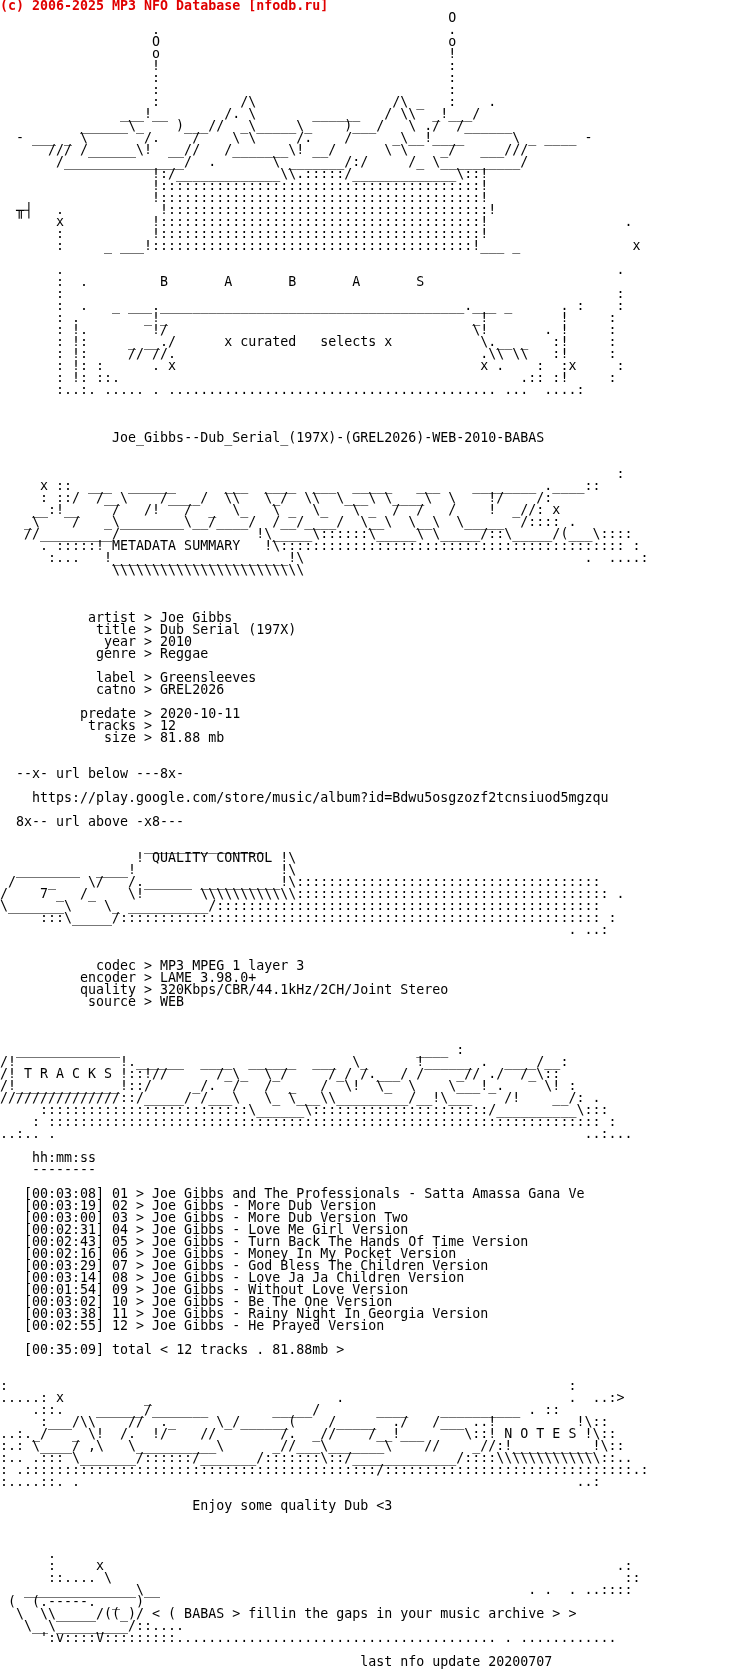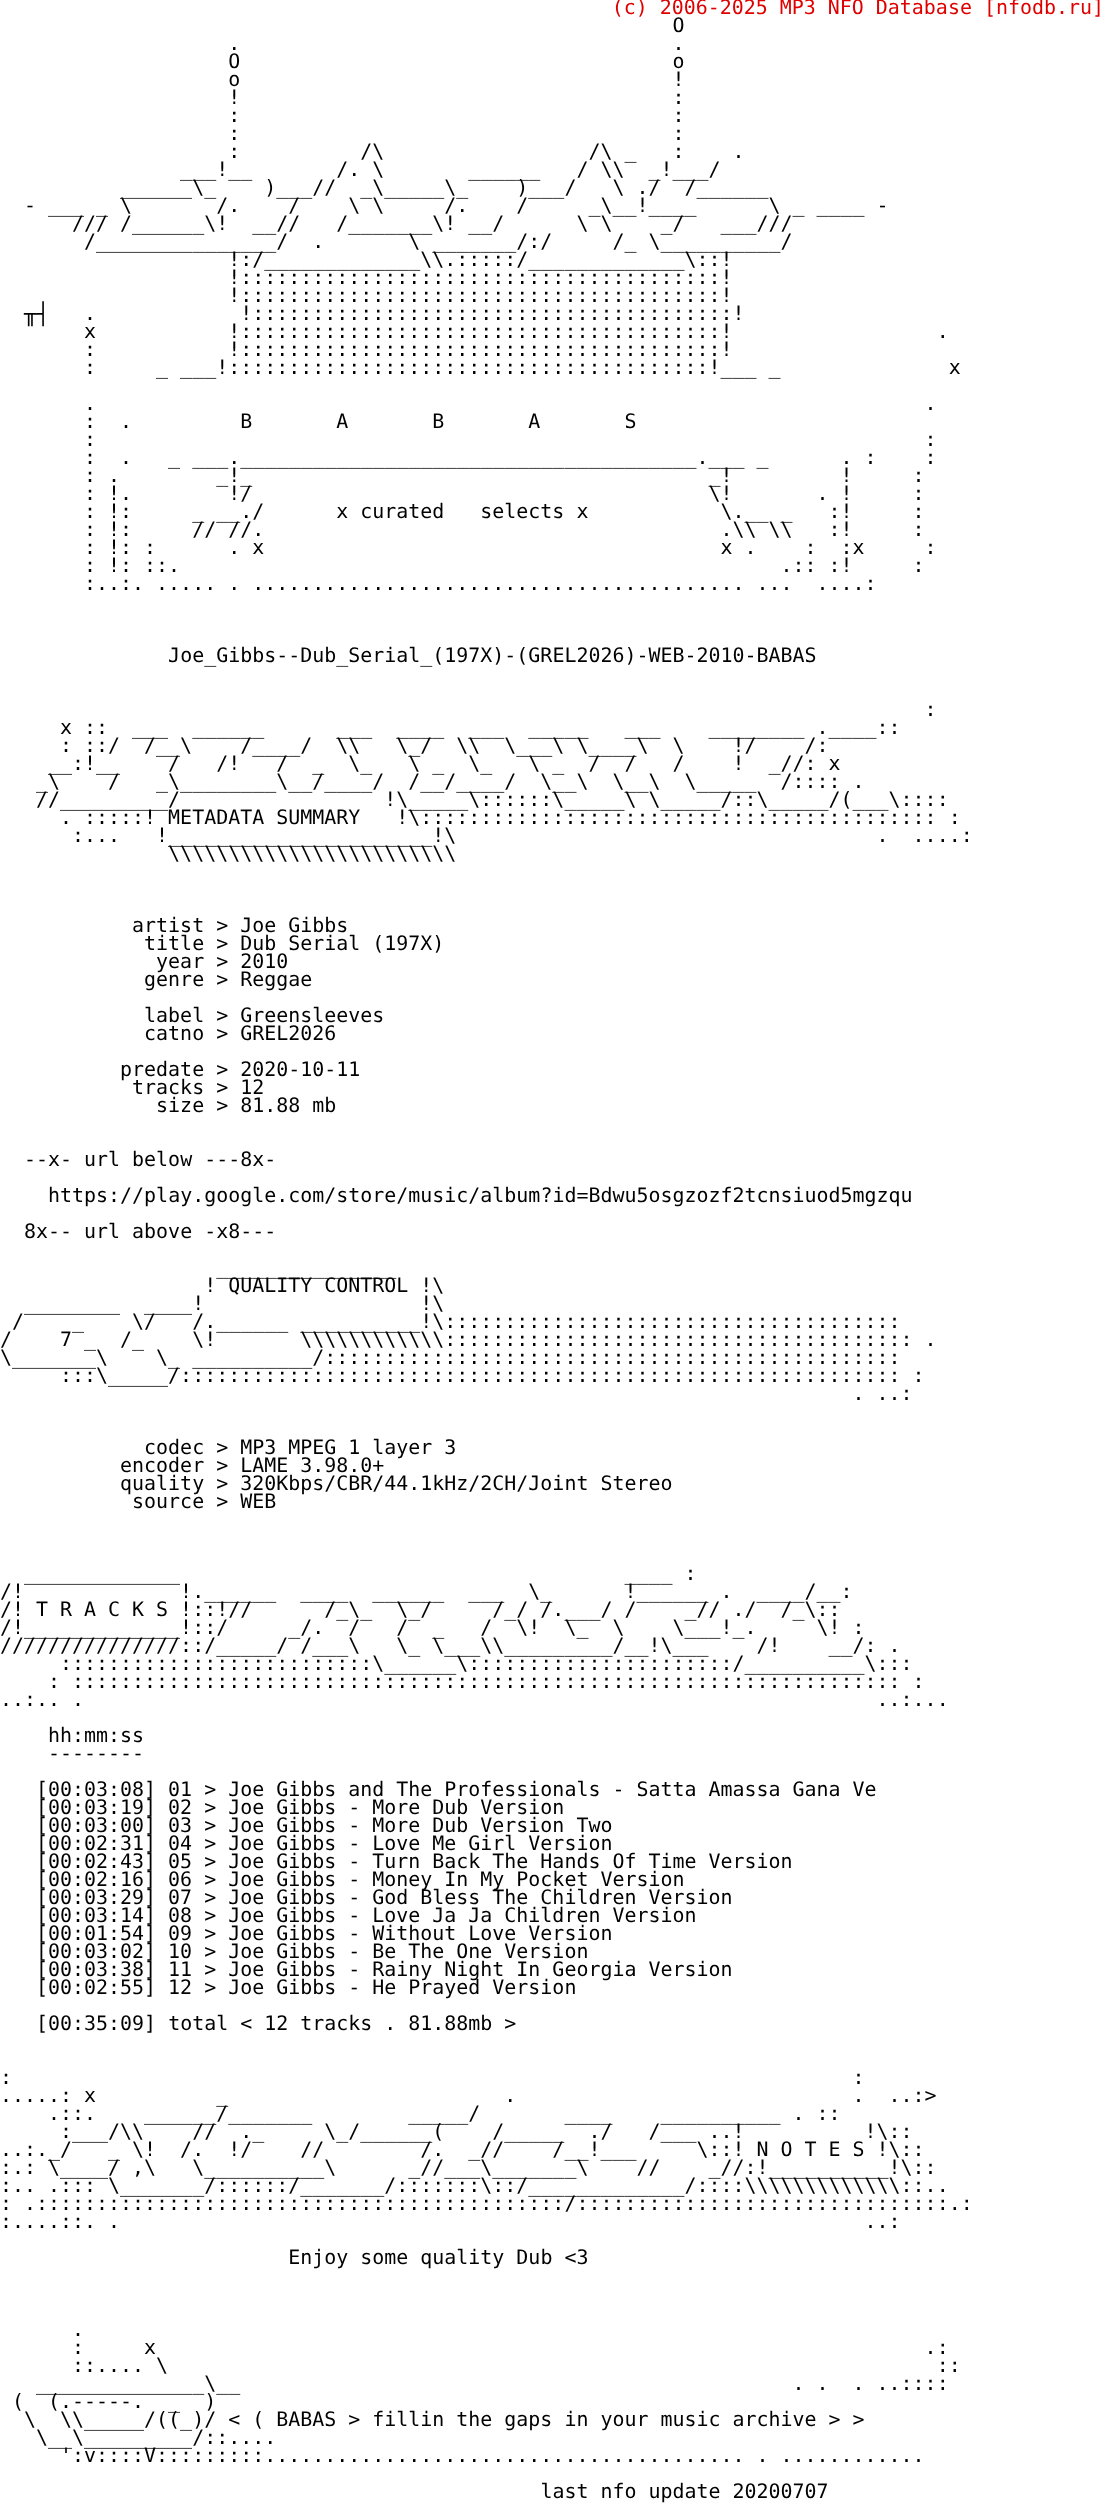--- a/index.html
+++ b/index.html
@@ -1,19 +1,19 @@
 <!DOCTYPE html>
 <html><head>
 <meta charset="utf-8">
 <style>
   html, body { margin:0; padding:0; background:#ffffff; }
   body { width:736px; height:1680px; overflow:hidden; position:relative; }
   .hdr {
     position:absolute; left:0; top:0; width:736px; height:12px;
-    text-align:right; color:#e00000; font-weight:normal;
+    text-align:left; color:#e00000; font-weight:bold;
     font-family:"DejaVu Sans Mono", "Liberation Mono", monospace;
     font-size:13.3px; line-height:12px; white-space:pre;
   }
   pre.nfo {
     position:absolute; left:0; top:12px; margin:0; padding:0;
     font-family:"DejaVu Sans Mono", "Liberation Mono", monospace;
     font-size:13.3px; line-height:12px; color:#000;
     white-space:pre; letter-spacing:0;
   }
   .sect { display:block; }

